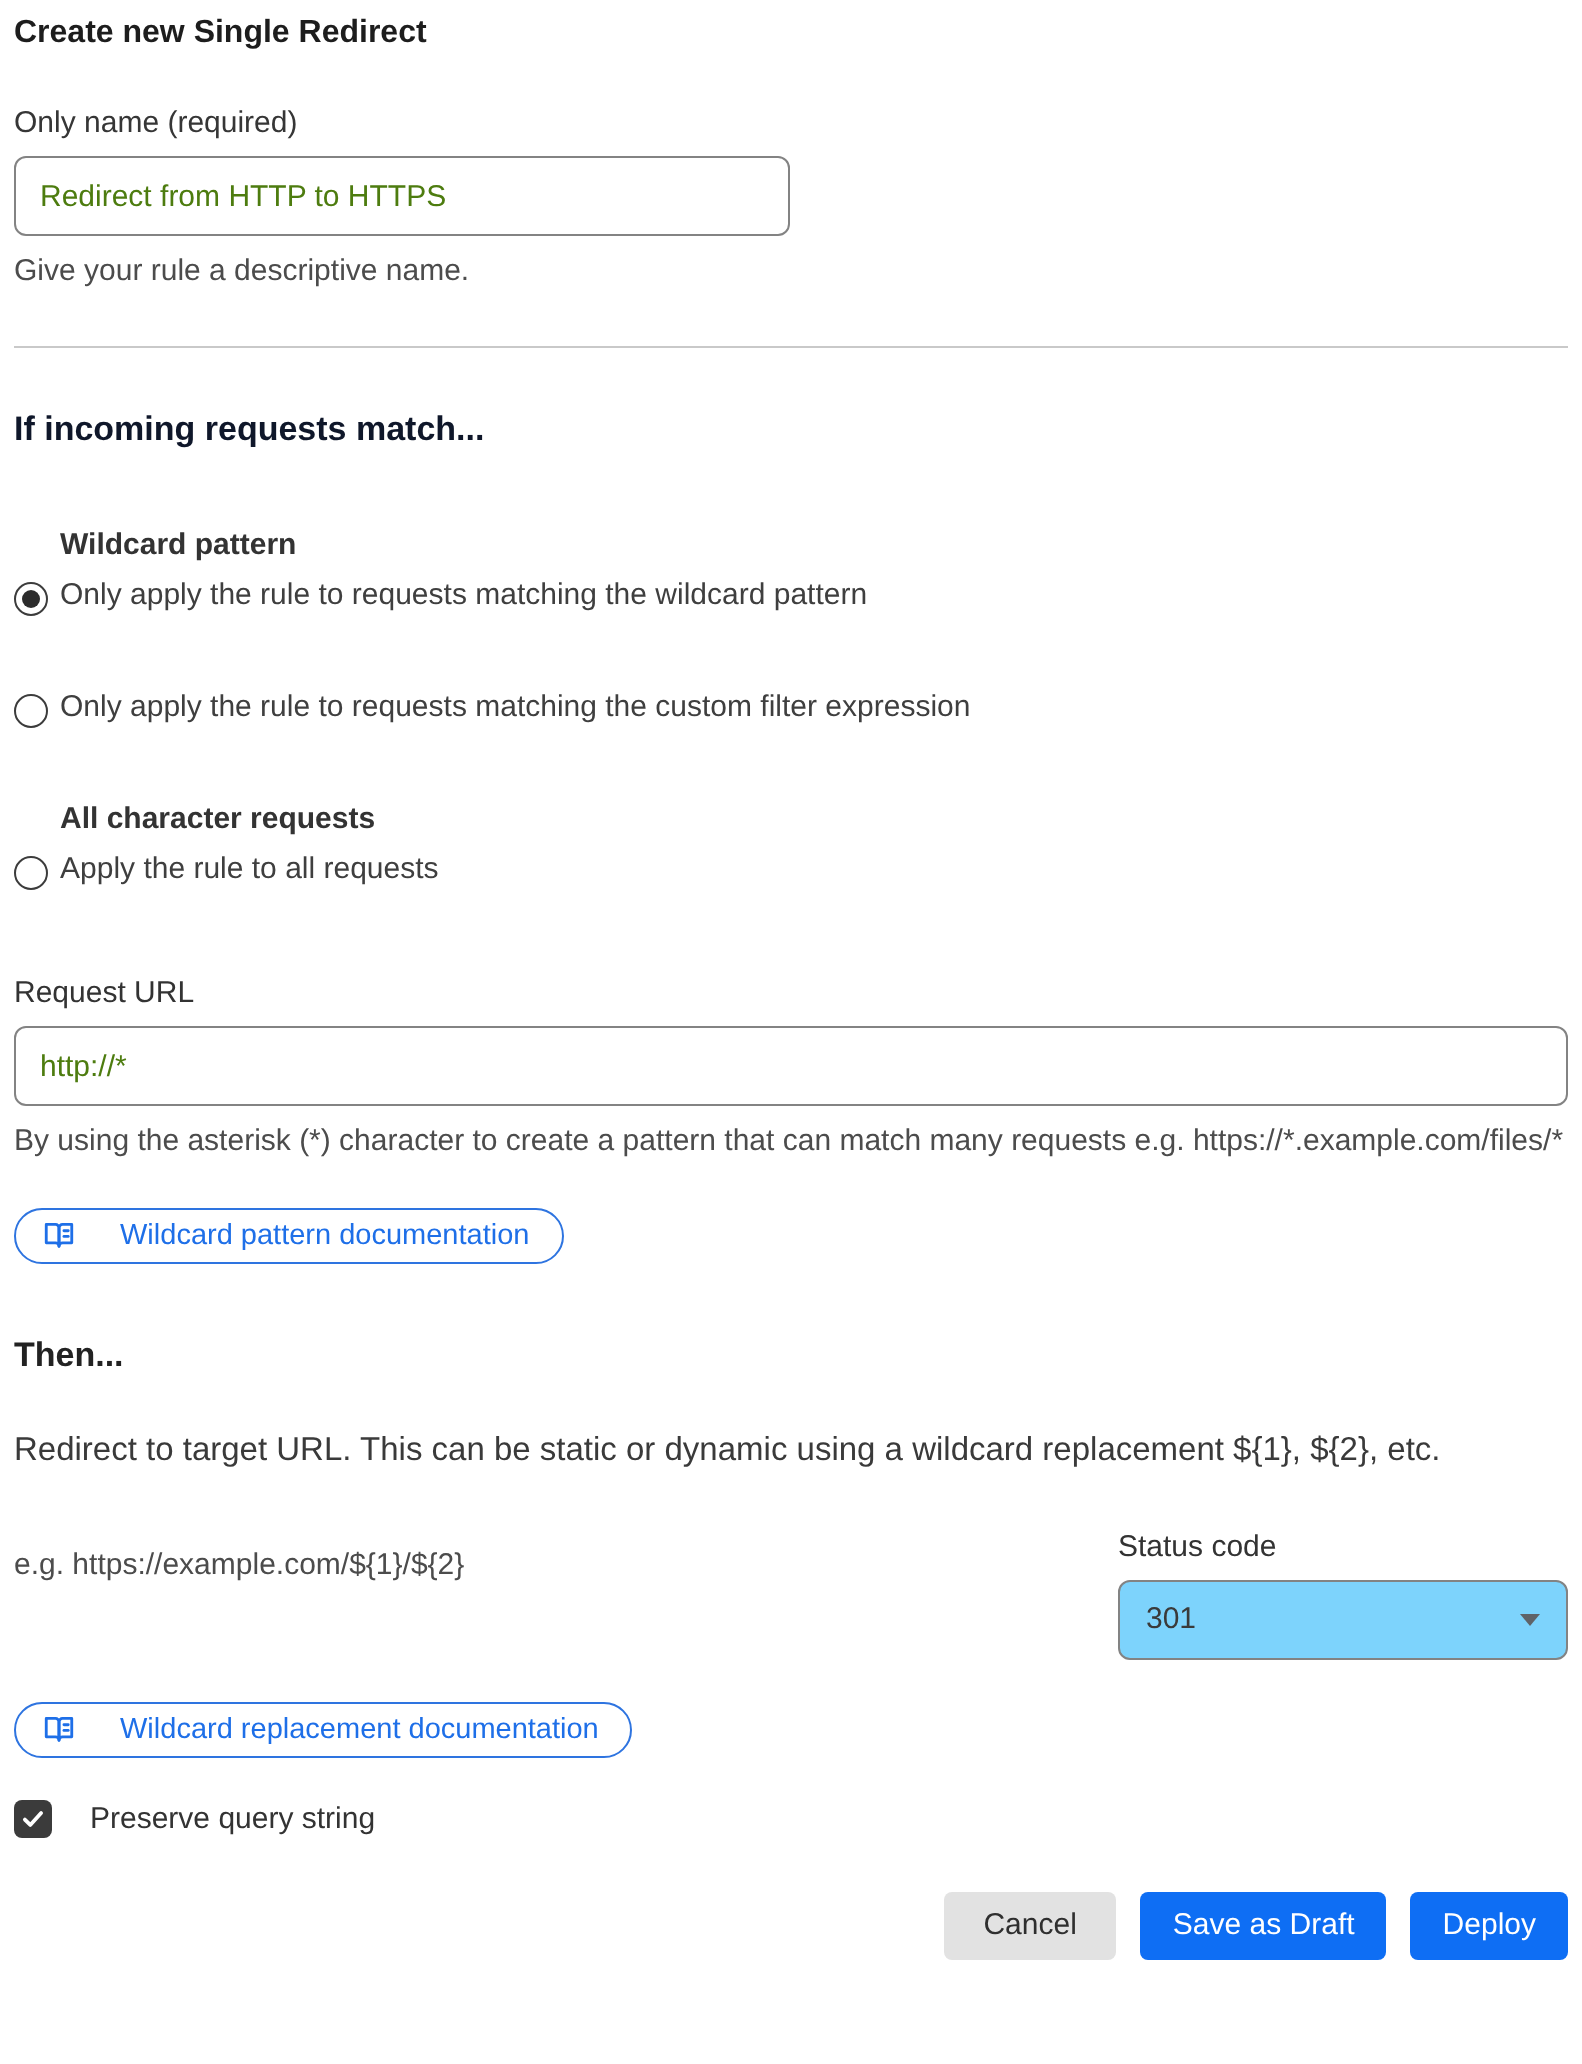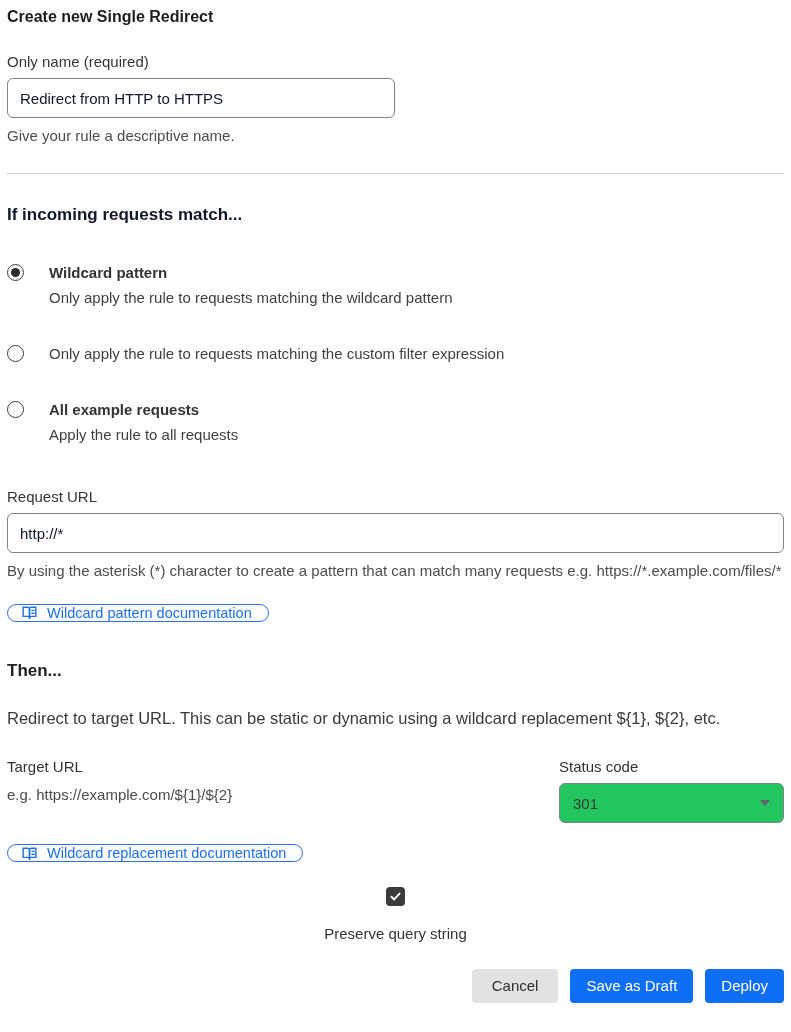--- a/index.html
+++ b/index.html
@@ -27,21 +27,21 @@
   }
   .field-label.semibold { font-weight: 400; color: #333333; }
 
   .text-input {
     height: 40px;
     border: 1px solid #838383;
     border-radius: 6px;
     padding: 0 12px;
     font-size: 15px;
     font-family: inherit;
-    color: #0f172a;
+    color: #4d7c0f;
     background: #ffffff;
     width: 100%;
     outline: none;
   }
   .rule-name-input { width: 388px; display: block; }
 
   .helper {
     font-size: 15px;
     color: #4c4c4c;
     line-height: 1.55;
@@ -56,22 +56,22 @@
 
   .section-heading {
     font-size: 17px;
     font-weight: 700;
     color: #0f172a;
     margin: 0 0 37px 0;
   }
 
   .radio-item {
     display: flex;
-    align-items: flex-start;
-    gap: 25px;
+    align-items: flex-end;
+    gap: 6px;
     margin-bottom: 35px;
     cursor: pointer;
     margin-top: 16px;
   }
   .radio-circle {
     flex: none;
     width: 17px;
     height: 17px;
     border: 1.5px solid #3c3c3c;
     border-radius: 50%;
@@ -97,22 +97,22 @@
     font-size: 15px;
     color: #3f3f3f;
     line-height: 1.4;
   }
 
   .request-url-block { margin-top: 43px; }
 
   .doc-btn {
     display: inline-flex;
     align-items: center;
-    gap: 9px;
-    height: 18px;
+    gap: 22px;
+    height: 28px;
     padding: 0 16px 0 13px;
     margin-top: 21px;
     background: #ffffff;
     border: 1.5px solid #2e74e0;
     border-radius: 15px;
     color: #1e6fe8;
     font-size: 14.5px;
     font-family: inherit;
     cursor: pointer;
   }
@@ -132,21 +132,21 @@
   }
 
   .target-row { display: flex; gap: 9px; }
   .target-col { flex: 1 1 auto; }
   .status-col { flex: none; width: 225px; }
 
   .select-box {
     height: 40px;
     border: 1px solid #838383;
     border-radius: 6px;
-    background: #22c55e;
+    background: #7dd3fc;
     display: flex;
     align-items: center;
     justify-content: space-between;
     padding: 0 13px;
     font-size: 15px;
     color: #3a3a3a;
     cursor: pointer;
   }
   .caret-down {
     width: 0; height: 0;
@@ -154,21 +154,20 @@
     border-right: 5px solid transparent;
     border-top: 6px solid #5f6368;
   }
 
   .checkbox-row {
     display: flex;
     align-items: center;
     gap: 19px;
     margin-top: 21px;
     cursor: pointer;
-    flex-direction: column;
   }
   .checkbox {
     flex: none;
     width: 19px;
     height: 19px;
     border-radius: 4px;
     background: #3b3b3b;
     display: flex;
     align-items: center;
     justify-content: center;
@@ -221,21 +220,21 @@
 <div class="radio-item">
   <span class="radio-circle"></span>
   <span>
     <div class="radio-desc">Only apply the rule to requests matching the custom filter expression</div>
   </span>
 </div>
 
 <div class="radio-item">
   <span class="radio-circle"></span>
   <span>
-    <div class="radio-label">All example requests</div>
+    <div class="radio-label">All character requests</div>
     <div class="radio-desc">Apply the rule to all requests</div>
   </span>
 </div>
 
 <div class="request-url-block">
   <label class="field-label semibold">Request URL</label>
   <input type="text" class="text-input" value="http://*" style="">
   <div class="helper">By using the asterisk (*) character to create a pattern that can match many requests e.g. https://*.example.com/files/*</div>
   <button class="doc-btn">
     <span style="display:inline-flex;">
@@ -248,21 +247,20 @@
     </span>
     <span>Wildcard pattern documentation</span>
   </button>
 </div>
 
 <h2 class="then-heading">Then...</h2>
 <p class="then-desc">Redirect to target URL. This can be static or dynamic using a wildcard replacement ${1}, ${2}, etc.</p>
 
 <div class="target-row">
   <div class="target-col">
-    <label class="field-label semibold">Target URL</label>
     <div class="helper">e.g. https://example.com/${1}/${2}</div>
   </div>
   <div class="status-col">
     <label class="field-label semibold">Status code</label>
     <div class="select-box">
       <span>301</span>
       <span class="caret-down"></span>
     </div>
   </div>
 </div>

